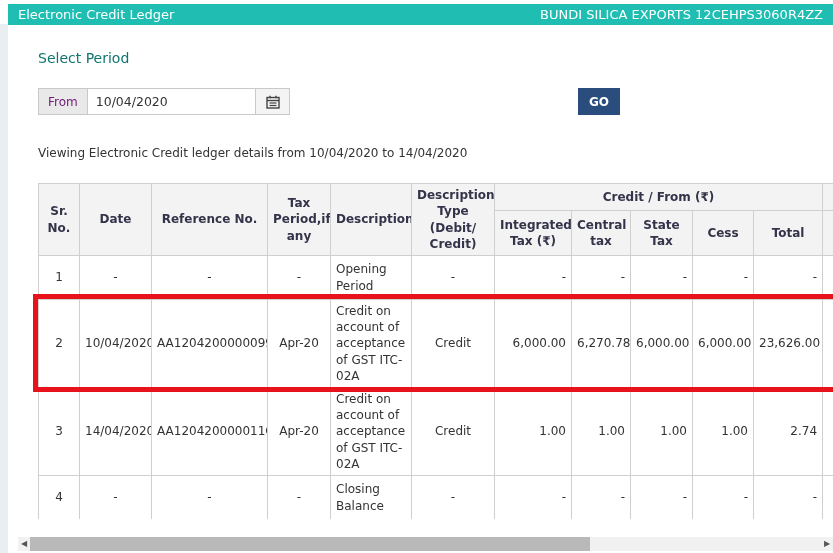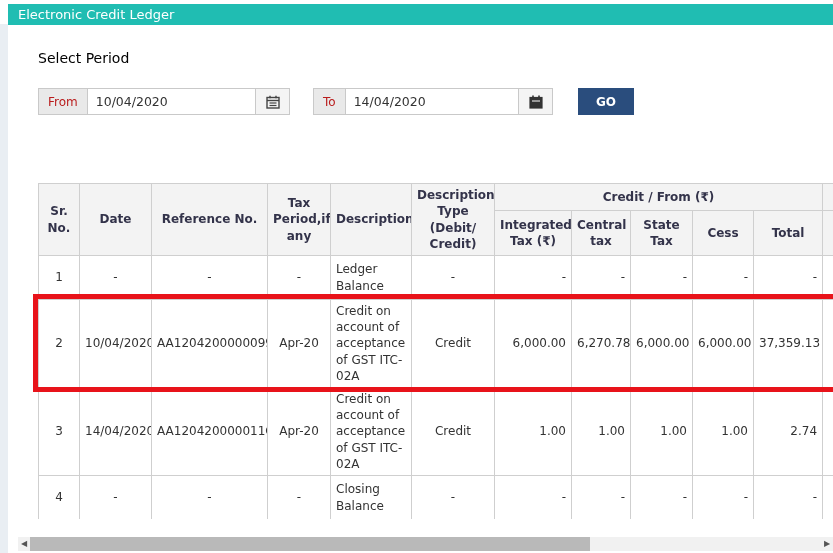--- a/index.html
+++ b/index.html
@@ -17,47 +17,47 @@
   .topbar {
     position:absolute; left:8px; top:4px; right:0; height:21px;
     background:#20bdb2; color:#ffffff;
     display:flex; align-items:center; justify-content:space-between;
     padding:0 10px 0 10px; font-size:13px;
   }
   .topbar .company { white-space:nowrap; }
 
   .section-label {
     position:absolute; left:38px; top:50px;
-    color:#000000; font-size:14px;
+    color:#0f766e; font-size:14px;
   }
 
   
   .date-group {
     position:absolute; top:88px; height:27px;
     display:flex; align-items:stretch;
     border:1px solid #c9c9c9; background:#fff;
   }
   .date-group .dg-label {
     background:#e9e9e9; border-right:1px solid #c9c9c9;
     display:flex; align-items:center; justify-content:center;
-    font-size:12px; color:#b91c1c; padding:0 9px; white-space:nowrap;
+    font-size:12px; color:#701a75; padding:0 9px; white-space:nowrap;
   }
   .date-group input {
     border:none; outline:none; font-family:inherit;
     font-size:12.5px; color:#333; padding:0 8px; flex:1; min-width:0;
     background:#fff;
   }
   .date-group .cal-btn {
     width:34px; background:#f4f4f4; border-left:1px solid #c9c9c9;
     display:flex; align-items:center; justify-content:center; cursor:pointer;
   }
   #from-group { left:38px; width:252px; }
   #to-group   { left:313px; width:240px; }
   .go-btn {
-    position:absolute; left:578px; top:88px; width:56px; height:27px;
+    position:absolute; left:578px; top:88px; width:42px; height:27px;
     background:#2a4d7d; color:#fff; border:none; font-size:12px;
     font-weight:bold; cursor:pointer; font-family:inherit;
   }
 
   .viewing-text {
     position:absolute; left:38px; top:146px;
     font-size:12px; color:#333;
   }
 
   
@@ -110,20 +110,21 @@
 </style>
 </head>
 <body>
 
 <div class="page">
 
   <div class="left-strip"></div>
 
   <div class="topbar">
     <span>Electronic Credit Ledger</span>
+    <span class="company">BUNDI SILICA EXPORTS 12CEHPS3060R4ZZ</span>
   </div>
 
   <div class="section-label">Select Period</div>
 
   <div class="date-group" id="from-group">
     <span class="dg-label">From</span>
     <input type="text" value="10/04/2020" style="">
     <span class="cal-btn">
       <span>
         <svg class="cal" width="14" height="14" viewBox="0 0 14 14">
@@ -131,37 +132,24 @@
           <line x1="1" y1="5.5" x2="13" y2="5.5" stroke="#444" stroke-width="1.4"></line>
           <line x1="4" y1="0.8" x2="4" y2="3.2" stroke="#444" stroke-width="1.4"></line>
           <line x1="10" y1="0.8" x2="10" y2="3.2" stroke="#444" stroke-width="1.4"></line>
           <line x1="3.5" y1="8" x2="10.5" y2="8" stroke="#444" stroke-width="1.2"></line>
           <line x1="3.5" y1="10.5" x2="10.5" y2="10.5" stroke="#444" stroke-width="1.2"></line>
         </svg>
       </span>
     </span>
   </div>
 
-  <div class="date-group" id="to-group">
-    <span class="dg-label">To</span>
-    <input type="text" value="14/04/2020" style="">
-    <span class="cal-btn">
-      <span>
-        <svg class="cal" width="14" height="14" viewBox="0 0 14 14">
-          <rect x="1" y="2.5" width="12" height="10.5" fill="#333" stroke="#333" stroke-width="1.2"></rect>
-          <line x1="4" y1="0.5" x2="4" y2="3" stroke="#333" stroke-width="1.6"></line>
-          <line x1="10" y1="0.5" x2="10" y2="3" stroke="#333" stroke-width="1.6"></line>
-          <line x1="3" y1="6" x2="11" y2="6" stroke="#fff" stroke-width="1"></line>
-        </svg>
-      </span>
-    </span>
-  </div>
 
   <button class="go-btn">GO</button>
 
+  <div class="viewing-text">Viewing Electronic Credit ledger details from 10/04/2020 to 14/04/2020</div>
 
   <div class="table-clip">
     <table class="ledger">
       <colgroup>
         <col style="width:41px">
           <col style="width:72px">
           <col style="width:116px">
         <col style="width:63px">
           <col style="width:81px">
           <col style="width:83px">
@@ -190,42 +178,42 @@
         <th>Cess</th>
         <th>Total</th>
         <th class="partial">I</th>
       </tr>
 
       <tr class="r-small">
         <td class="c">1</td>
         <td class="c">-</td>
         <td class="c">-</td>
         <td class="c">-</td>
-        <td class="l">Ledger Balance</td>
+        <td class="l">Opening Period</td>
         <td class="c">-</td>
         <td class="r">-</td>
         <td class="r">-</td>
         <td class="r">-</td>
         <td class="r">-</td>
         <td class="r">-</td>
         <td class="c"></td>
       </tr>
 
       <tr class="r-big">
         <td class="c">2</td>
         <td class="c">10/04/2020</td>
         <td class="c">AA1204200000099</td>
         <td class="c">Apr-20</td>
         <td class="l">Credit on account of acceptance of GST ITC-02A</td>
         <td class="c">Credit</td>
         <td class="r">6,000.00</td>
         <td class="r">6,270.78</td>
         <td class="r">6,000.00</td>
         <td class="r">6,000.00</td>
-        <td class="r">37,359.13</td>
+        <td class="r">23,626.00</td>
         <td class="c"></td>
       </tr>
 
       <tr class="r-big">
         <td class="c">3</td>
         <td class="c">14/04/2020</td>
         <td class="c">AA120420000011O</td>
         <td class="c">Apr-20</td>
         <td class="l">Credit on account of acceptance of GST ITC-02A</td>
         <td class="c">Credit</td>

